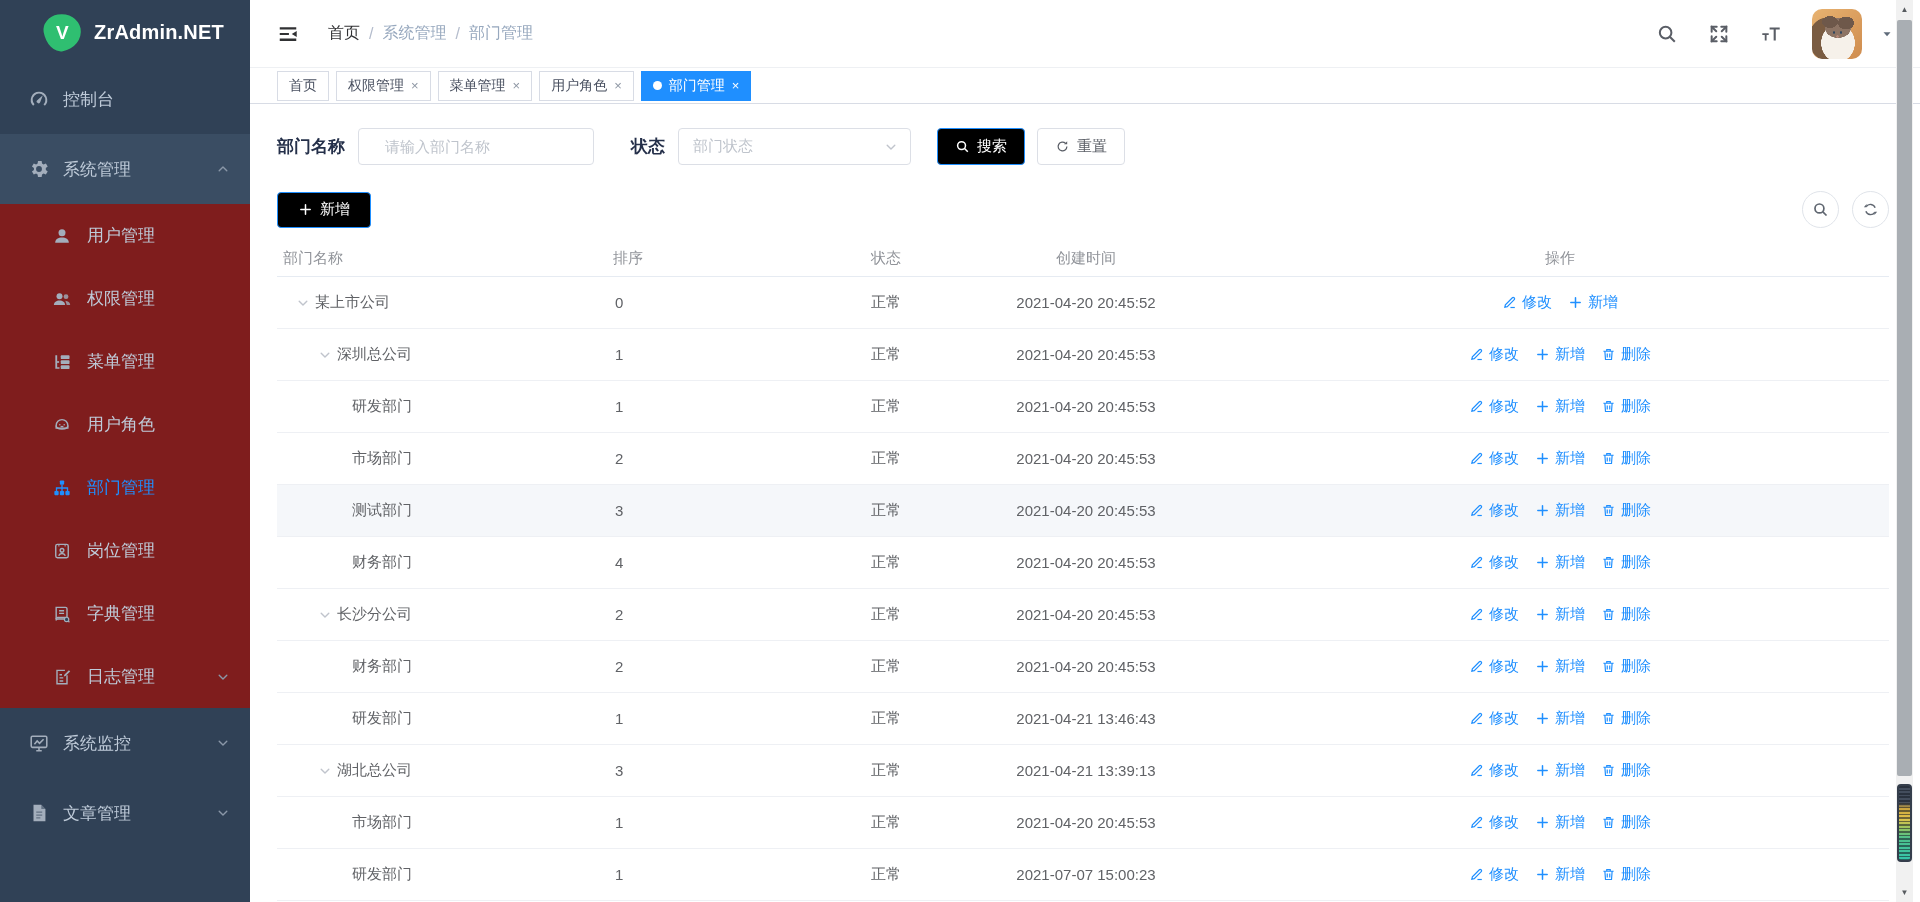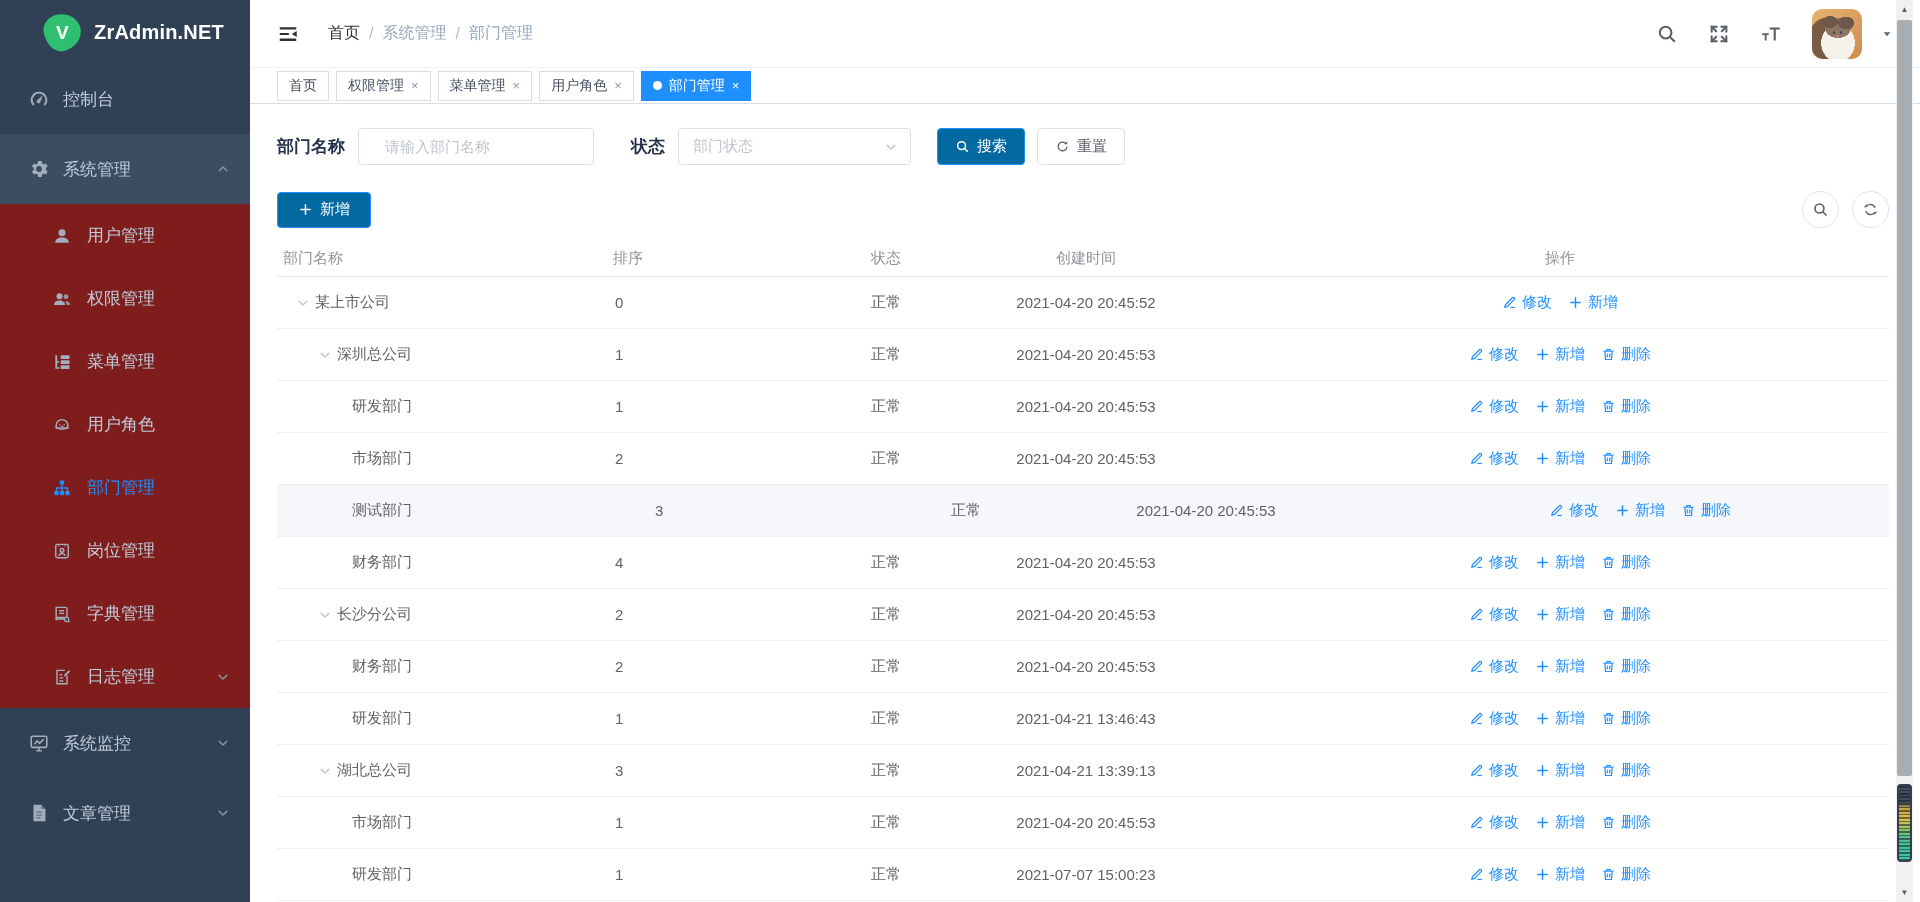--- a/index.html
+++ b/index.html
@@ -76,40 +76,40 @@
   .f-select { width:233px; height:37px; border:1px solid #dcdfe6; border-radius:4px; margin-left:13px;
     display:flex; align-items:center; justify-content:space-between; padding:0 12px 0 14px; cursor:pointer; background:#fff; }
   .f-select .ph { font-size:15px; color:#bfc4cc; }
   .f-select .sel-chev { width:14px; height:14px; color:#c0c4cc; }
   .f-select .sel-chev svg { width:100%; height:100%; }
   .lbl-status { margin-left:37px; }
   .btn { height:37px; border-radius:4px; display:inline-flex; align-items:center; gap:7px; font-size:15px;
     padding:0 17px; cursor:pointer; border:1px solid transparent; }
   .btn .b-ic { width:15px; height:15px; }
   .btn .b-ic svg { width:100%; height:100%; display:block; }
-  .btn-primary { background:#0369a1; color:#fff; border-color:#1f8fff; margin-left:26px;text-align:center; }
+  .btn-primary { background:#000000; color:#fff; border-color:#1f8fff; margin-left:26px;text-align:center; }
   .btn-plain { background:#fff; color:#5a5e66; border-color:#dcdfe6; margin-left:12px; }
 
   
   .toolbar { margin-top:26px; display:flex; align-items:center; }
   .btn-add { height:36px; margin-left:0; padding:0 20px; }
   .tool-right { margin-left:auto; display:flex; gap:13px; }
   .circle-btn { width:37px; height:37px; border-radius:50%; border:1px solid #e0e4ea; background:#fff;
     display:flex; align-items:center; justify-content:center; color:#5f6670; cursor:pointer; }
   .circle-btn svg { width:17px; height:17px; }
 
   
   .table { margin-top:13px; }
   .t-header, .t-row { display:grid; grid-template-columns:334px 220px 110px 290px 1fr; align-items:center; }
   .t-header { height:36px; color:#909399; font-size:15px; border-bottom:1px solid #e6ebf2; }
   .t-header .th:first-child { padding-left:6px; }
   .t-header .th.c-order { padding-left:2px; }
   .c-center { text-align:center; }
   .t-row { height:52px; font-size:15px; color:#606266; border-bottom:1px solid #eef0f4; background:#fff; }
-  .t-row.hl { background:#f5f7fa;gap:40px; }
+  .t-row.hl { background:#f5f7fa; }
   .cell-name { display:flex; align-items:center; }
   .tree-arrow { width:14px; height:14px; color:#c0c4cc; margin-right:5px; flex-shrink:0; cursor:pointer; }
   .tree-arrow svg { width:100%; height:100%; display:block; }
   .cell-actions { display:flex; justify-content:center; gap:16px; }
   .act { display:inline-flex; align-items:center; gap:5px; color:#1f8fff; cursor:pointer; font-size:15px; }
   .act .a-ic { width:15px; height:15px; }
   .act .a-ic svg { width:100%; height:100%; display:block; }
 
   
   .scrollbar { position:absolute; top:0; right:7px; width:17px; height:902px; background:#f1f1f1; }

